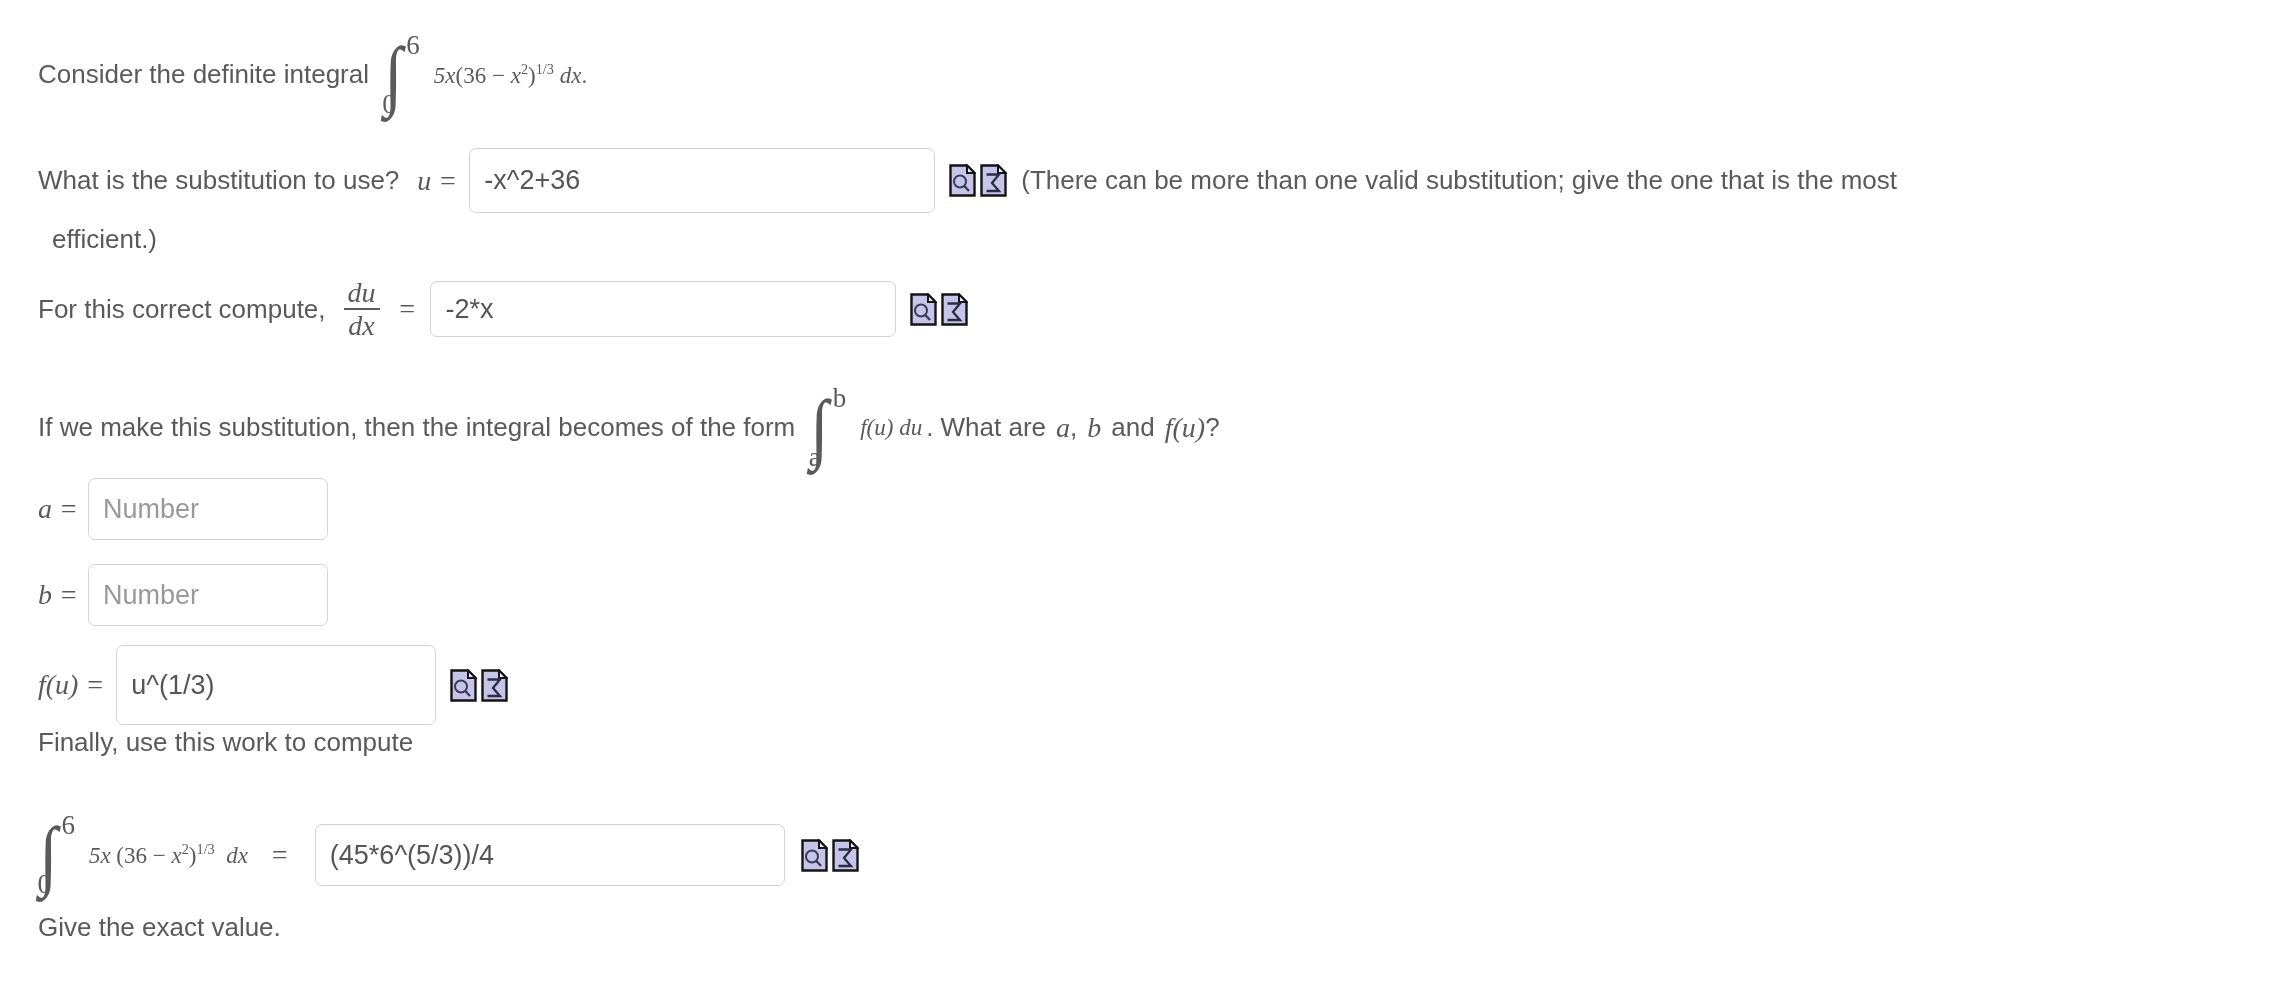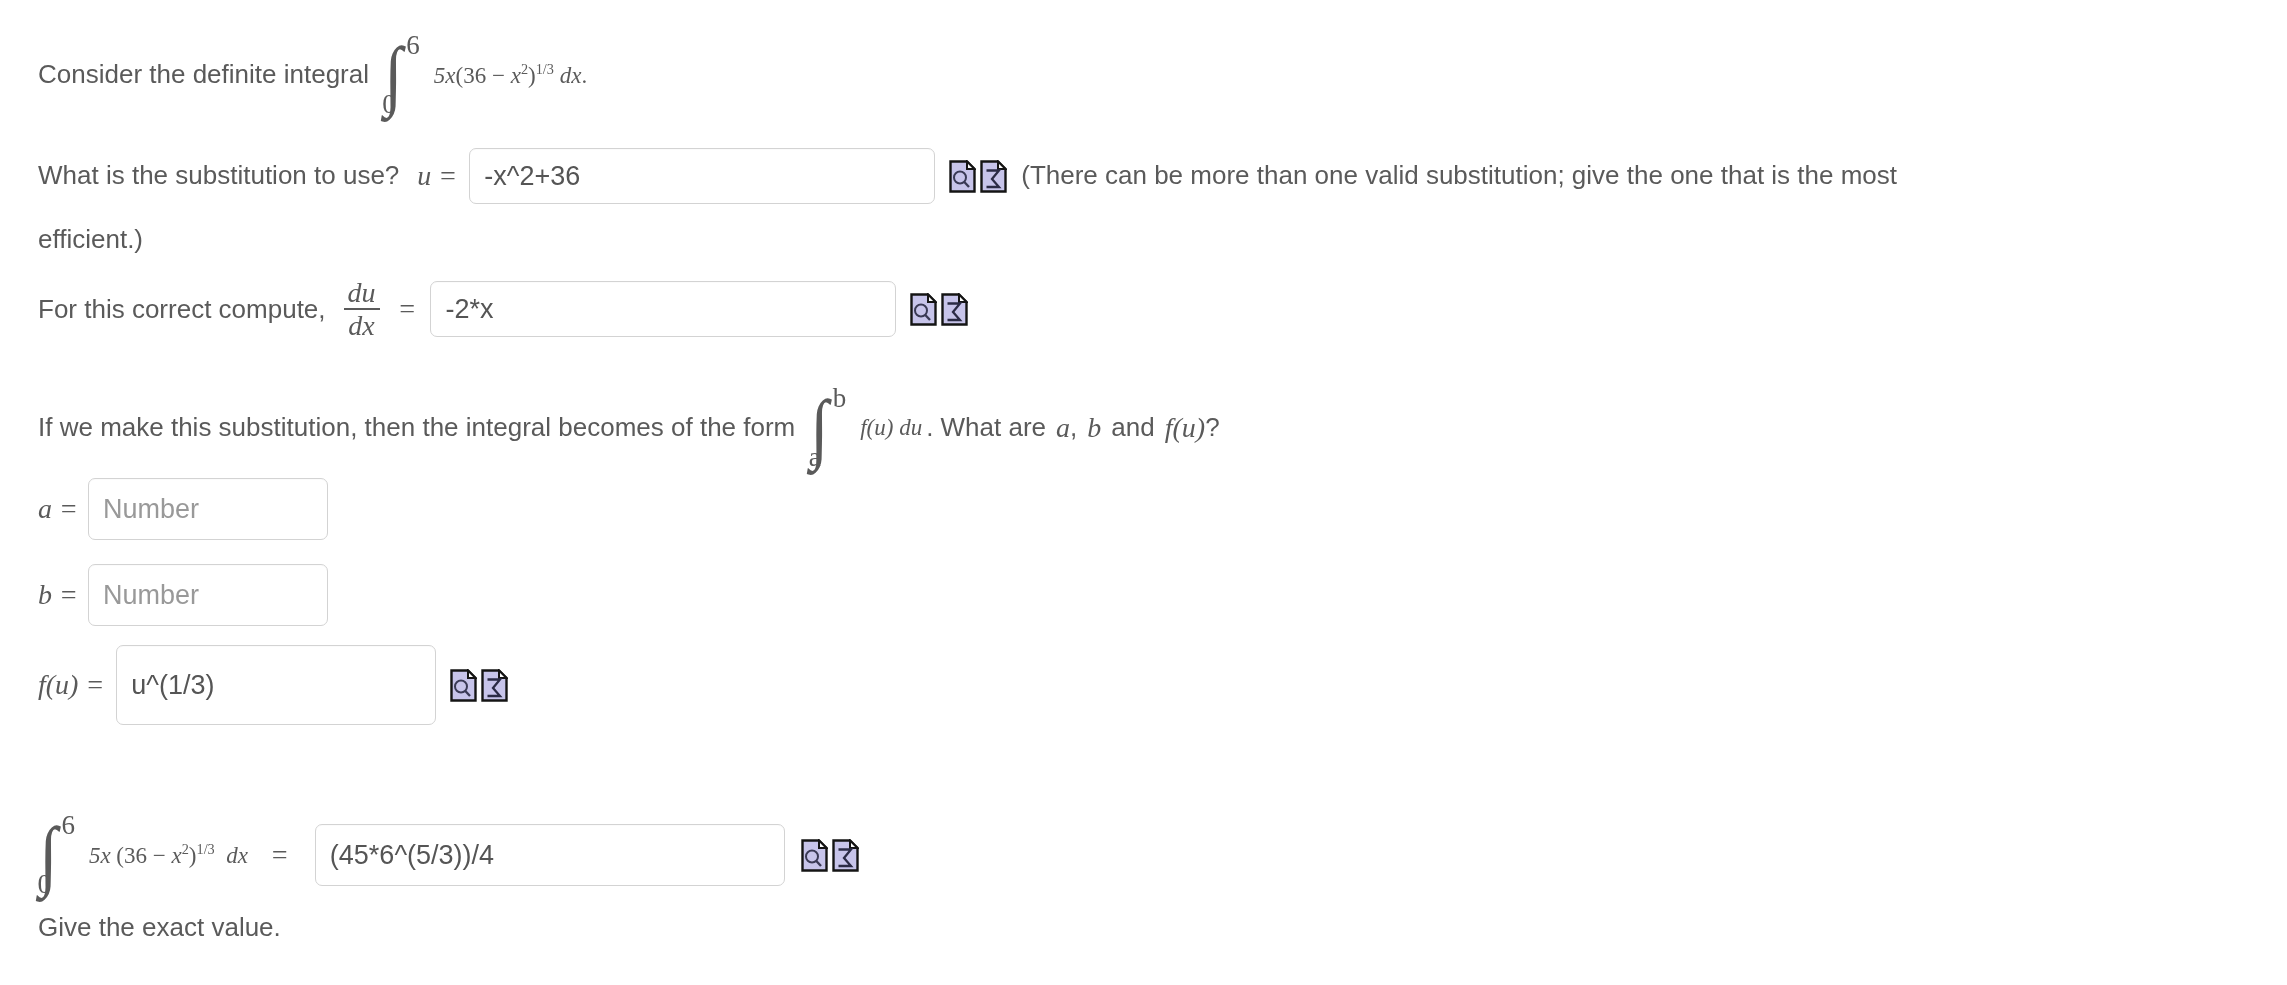--- a/index.html
+++ b/index.html
@@ -169,42 +169,42 @@
         <span class="int-lower">0</span>
       </span>
       <span class="int-sign" style="order:-1;">∫</span>
       <span class="int-body"><i>5x</i><span class="mathup">(36&nbsp;−&nbsp;</span><i>x</i><sup class="exp">2</sup><span class="mathup">)</span><sup class="exp">1/3</sup>&nbsp;<i>dx</i><span class="mathup">.</span></span>
     </span>
   </div>
 
   <div class="row" style="left:38px; top:148px;">
     <span class="txt">What is the substitution to use?</span>
     <span class="math" style="font-size:28px; margin-left:18px;">u =</span>
-    <input class="field" type="text" style="width: 466px; height: 56px; margin-left: 12px;" value="-x^2+36">
+    <input class="field" type="text" style="width: 466px; height: 65px; margin-left: 12px;" value="-x^2+36">
     <span class="icon-pair" style="margin-left:14px;">
       <span class="doc-icon">
         <svg width="27" height="33" viewBox="0 0 27 33">
           <path d="M1.5 1.5 H18 L25.5 9 V31.5 H1.5 Z" fill="#c7c4ea" stroke="#141414" stroke-width="2.4"></path>
           <path d="M18 1.5 V9 H25.5 Z" fill="#ffffff" stroke="#141414" stroke-width="2"></path>
           <circle cx="11" cy="17.5" r="6" fill="none" stroke="#3a3a55" stroke-width="2"></circle>
           <line x1="15.3" y1="22" x2="20" y2="27" stroke="#3a3a55" stroke-width="2.4"></line>
         </svg>
       </span>
       <span class="doc-icon">
         <svg width="27" height="33" viewBox="0 0 27 33">
           <path d="M1.5 1.5 H18 L25.5 9 V31.5 H1.5 Z" fill="#c7c4ea" stroke="#141414" stroke-width="2.4"></path>
           <path d="M18 1.5 V9 H25.5 Z" fill="#ffffff" stroke="#141414" stroke-width="2"></path>
           <path d="M6.5 10.5 H19 L12 19 L19 27 H6.5" fill="none" stroke="#2b2b45" stroke-width="2.3" stroke-linejoin="miter"></path>
         </svg>
       </span>
     </span>
     <span class="txt" style="margin-left:14px;">(There can be more than one valid substitution; give the one that is the most</span>
   </div>
 
-  <div class="row" style="left:38px; top:224px;">
+  <div class="row" style="left:52px; top:224px;">
     <span class="txt">efficient.)</span>
   </div>
 
   <div class="row" style="left:38px; top:278px;">
     <span class="txt">For this correct compute,</span>
     <span class="frac" style="margin-left:18px;">
       <span class="num">du</span>
       <span class="bar"></span>
       <span class="den">dx</span>
     </span>
@@ -273,20 +273,23 @@
       <span class="doc-icon">
         <svg width="27" height="33" viewBox="0 0 27 33">
           <path d="M1.5 1.5 H18 L25.5 9 V31.5 H1.5 Z" fill="#c7c4ea" stroke="#141414" stroke-width="2.4"></path>
           <path d="M18 1.5 V9 H25.5 Z" fill="#ffffff" stroke="#141414" stroke-width="2"></path>
           <path d="M6.5 10.5 H19 L12 19 L19 27 H6.5" fill="none" stroke="#2b2b45" stroke-width="2.3" stroke-linejoin="miter"></path>
         </svg>
       </span>
     </span>
   </div>
 
+  <div class="row" style="left:38px; top:727px;">
+    <span class="txt">Finally, use this work to compute</span>
+  </div>
 
   <div class="row" style="left:38px; top:812px;">
     <span class="integral">
       <span class="int-limits">
         <span class="int-upper">6</span>
         <span class="int-lower">0</span>
       </span>
       <span class="int-sign" style="order:-1;">∫</span>
       <span class="int-body"><i>5x</i>&nbsp;<span class="mathup">(36&nbsp;−&nbsp;</span><i>x</i><sup class="exp">2</sup><span class="mathup">)</span><sup class="exp">1/3</sup>&nbsp;&nbsp;<i>dx</i></span>
     </span>

